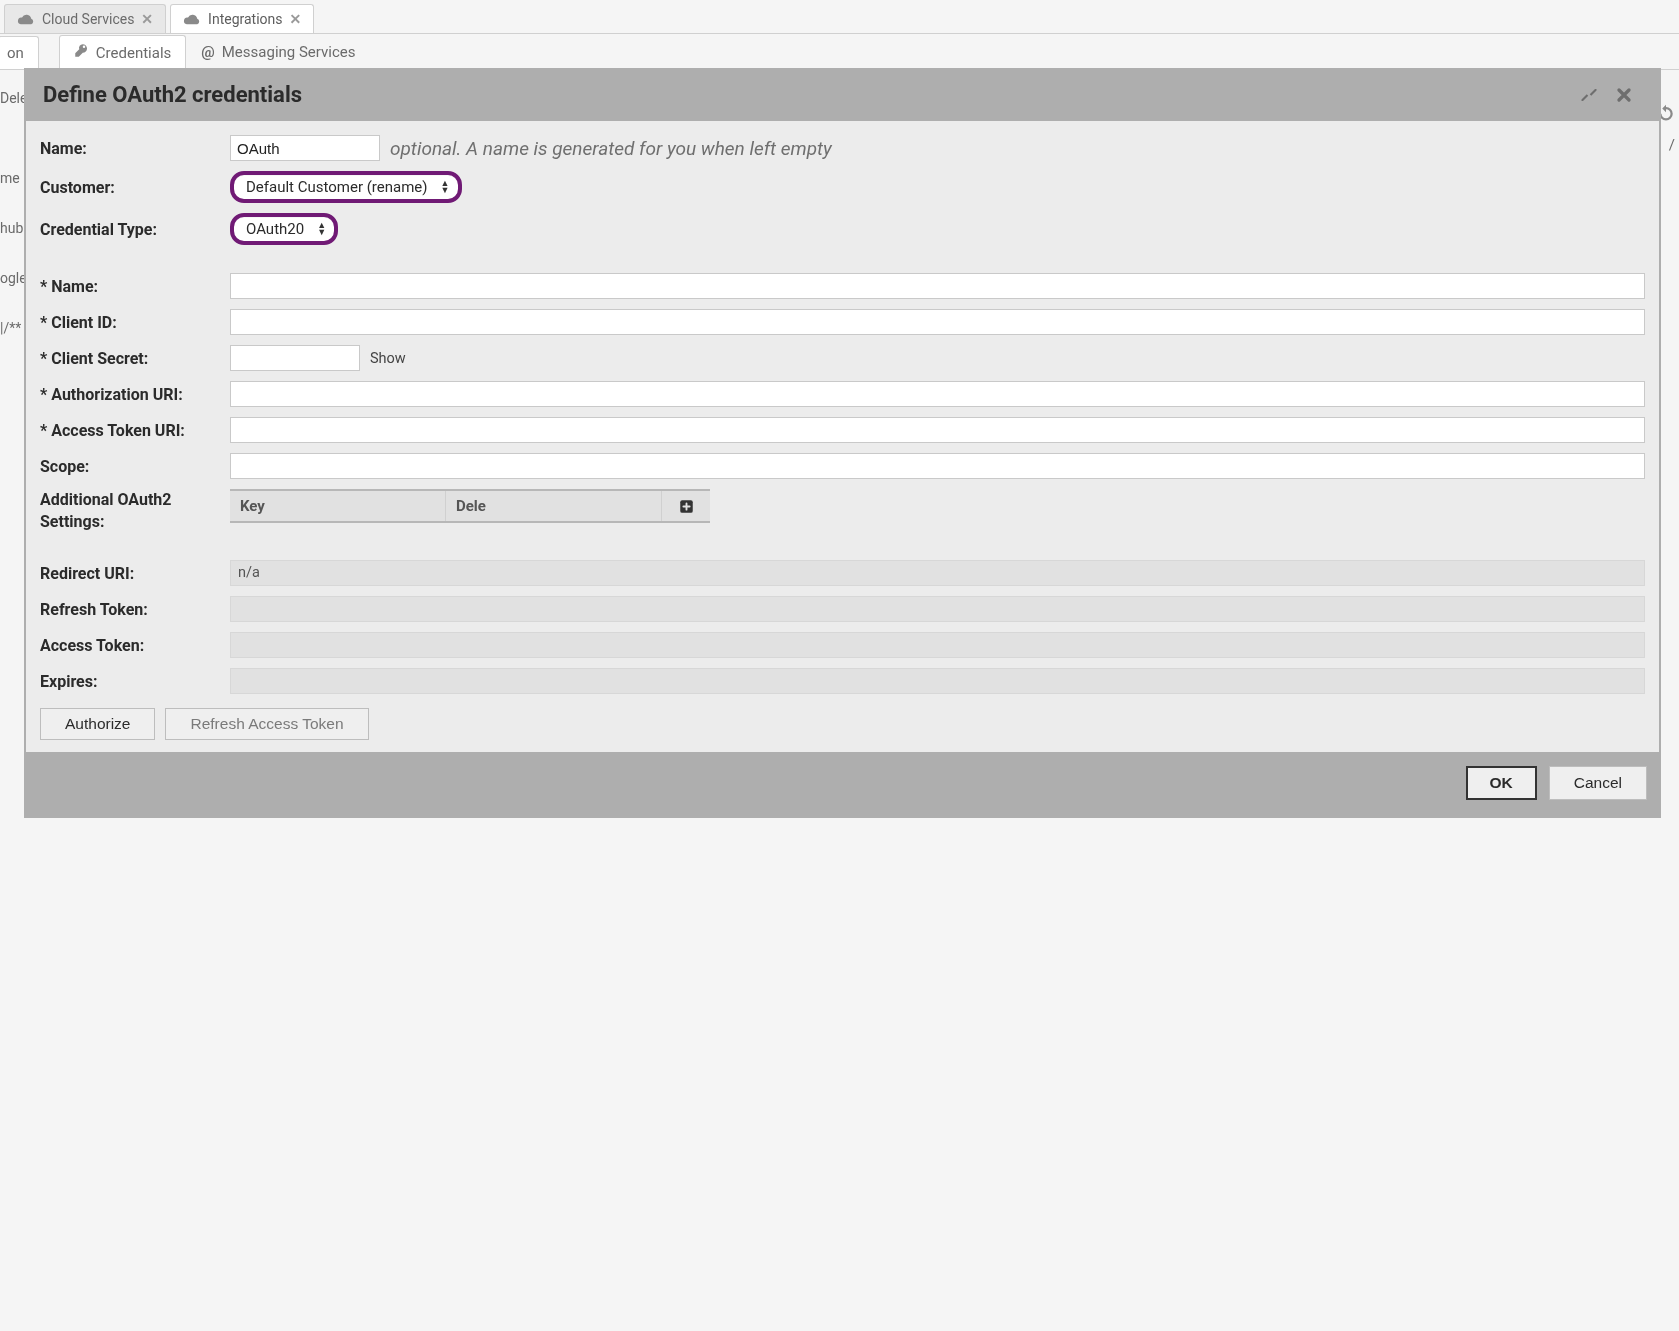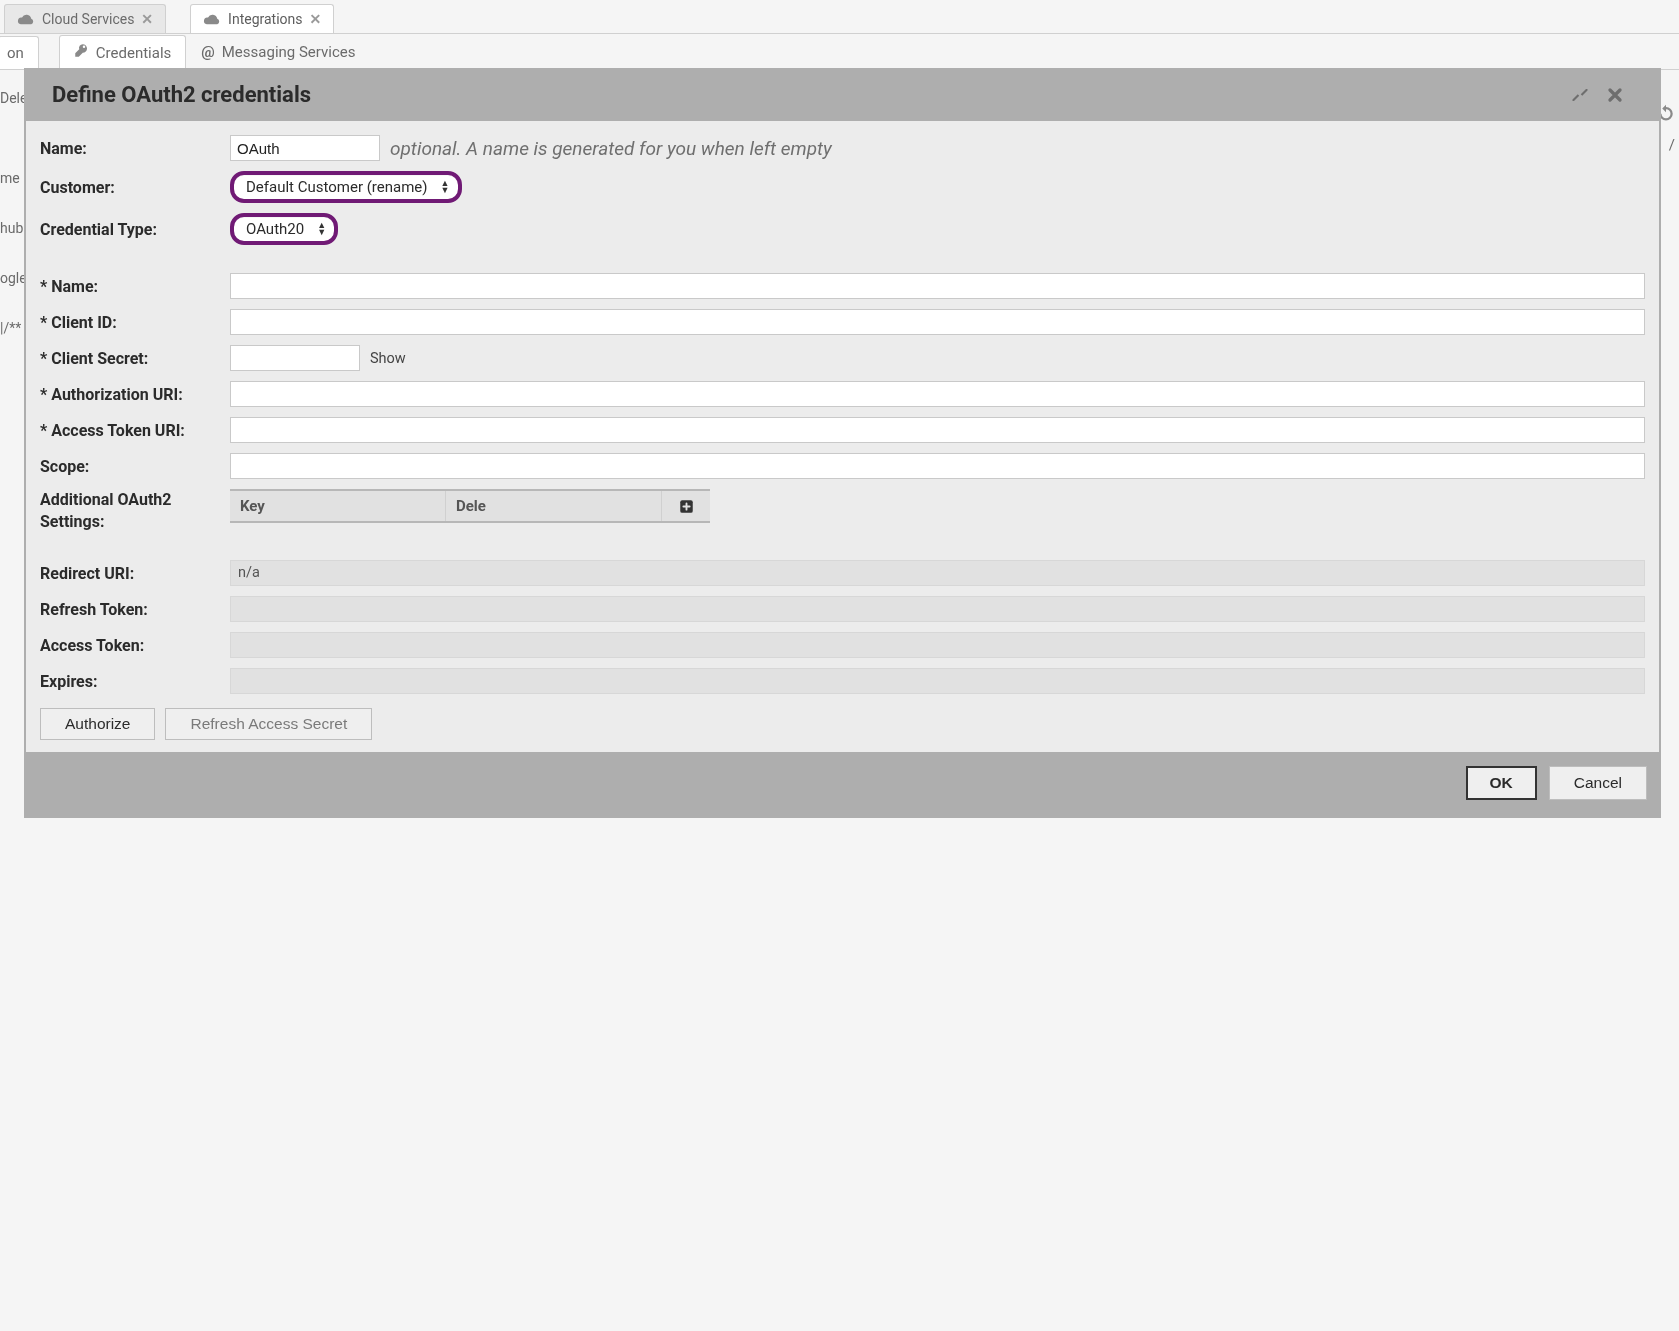--- a/index.html
+++ b/index.html
@@ -33,21 +33,21 @@
   gap:7px;
   padding:6px 12px;
   border:1px solid var(--line2);
   border-bottom:none;
   border-top-left-radius:3px; border-top-right-radius:3px;
   color:var(--muted);
   background:#e8e8e8;
   margin-right:4px;
   font-size:14px;
 }
-.tab.active{ background:#fff; color:#5d5d5d;margin-left:20px;}
+.tab.active{ background:#fff; color:#5d5d5d;}
 .tab .x{ color:#9a9a9a; font-weight:700;}
 .cloud-icon svg{ display:block; }
 
 #tabsInner{
   display:flex; align-items:flex-end;
   padding:4px 4px 0 4px;
   border-bottom:1px solid var(--line2);
   height:36px;
   overflow:hidden;
   white-space:nowrap;
@@ -82,21 +82,21 @@
 .sideFragR{ position:absolute; right:4px; color:#6a6a6a; }
 
 
 #overlay{
   position:fixed; left:24px; top:68px; right:18px;
   background:var(--dialog-chrome);
   box-shadow:none;
 }
 #dlg-title{
   display:flex; align-items:center;
-  padding:14px 28px;
+  padding:14px 19px;
 }
 #dlg-title h1{
   margin:0;
   font-size:22px;
   font-weight:700;
   flex:1;
 }
 #dlg-title .wi{ color:#6e6e6e; cursor:pointer; padding:0 8px;}
 #dlg-title .wi svg{ display:block; }
 
@@ -386,21 +386,21 @@
     </div>
     <div class="row">
       <div class="lbl">Expires:</div>
       <div class="fld">
           <div class="readonly"></div>
         </div>
     </div>
 
     <div id="inner-actions">
       <button class="btn">Authorize</button>
-      <button class="btn muted">Refresh Access Secret</button>
+      <button class="btn muted">Refresh Access Token</button>
     </div>
   </div>
 
   <div id="dlg-footer">
     <button class="btn primary">OK</button>
     <button class="btn">Cancel</button>
   </div>
 </div>
 
 </body></html>

